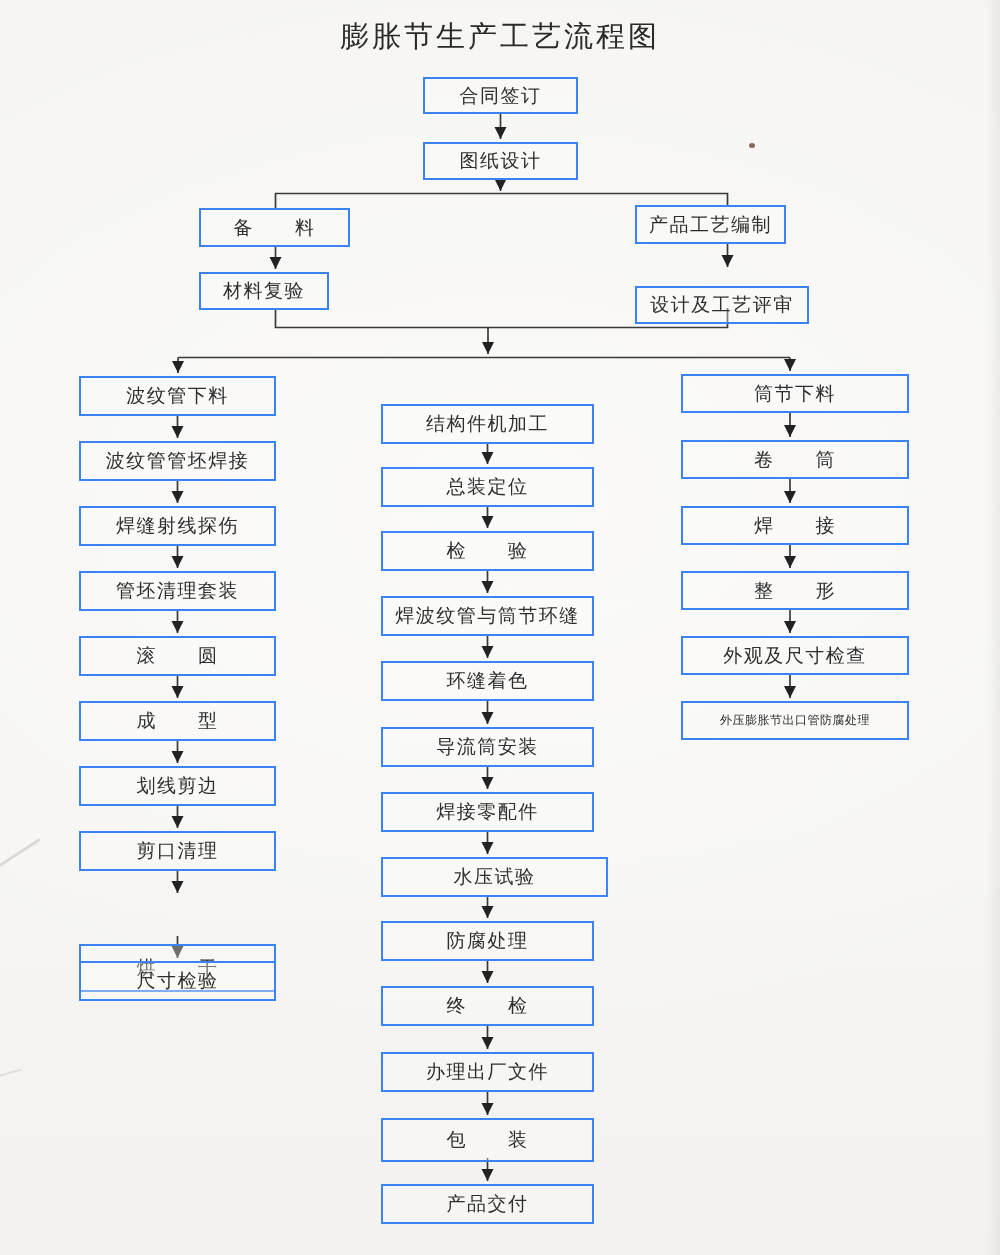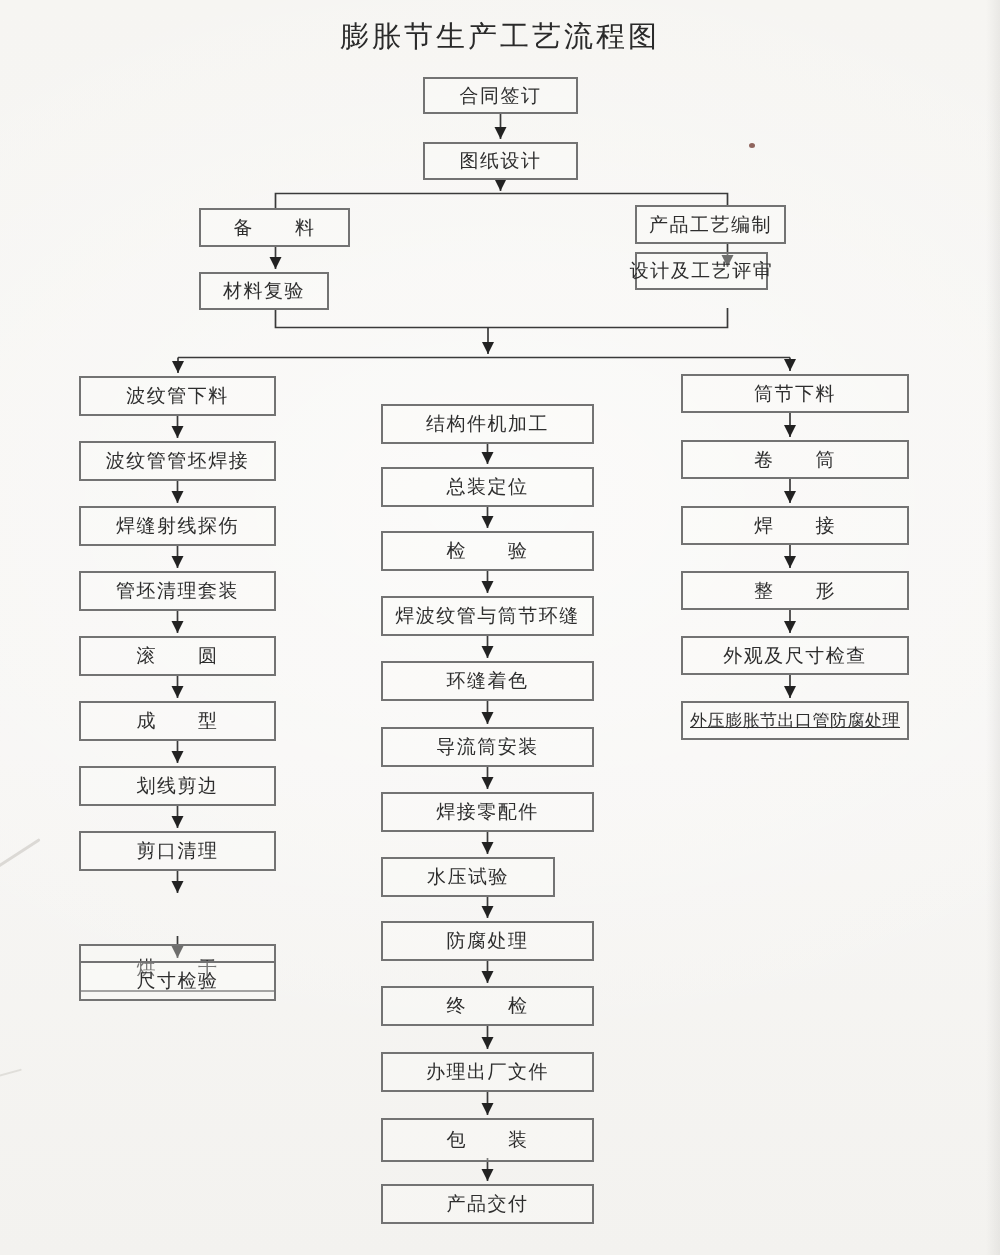--- a/index.html
+++ b/index.html
@@ -13,27 +13,27 @@
     background:
       radial-gradient(1200px 800px at 50% 40%, rgba(255,255,255,.55), rgba(255,255,255,0) 70%),
       linear-gradient(180deg,#f6f5f2 0%,#f7f6f4 60%,#f3f2ef 100%);
   }
   .title{
     position:absolute;left:0;right:0;top:9px;text-align:center;
     font-size:29px;letter-spacing:3px;color:#2a2a2a;font-weight:400;margin-top:8px;
   }
   .box{
     position:absolute;box-sizing:border-box;
-    border:2px solid #737373;
+    border:2px solid #3b82f6;
     display:flex;align-items:center;justify-content:center;
     font-size:19px;color:#2e2e2e;letter-spacing:1.5px;
     white-space:nowrap;
     background:rgba(252,251,249,.35);
   }
-  .box.small{font-size:17px;letter-spacing:0.5px;text-decoration:underline;}
+  .box.small{font-size:12px;letter-spacing:0.5px;}
   svg.wires{position:absolute;left:0;top:0;z-index:0;}
   .box,.title{z-index:1;}
   .ink-dot{
     position:absolute;left:749px;top:143px;width:6px;height:5px;border-radius:50%;
     background:#7c4a42;opacity:.85;z-index:1;
   }
   .smudge-a{
     position:absolute;left:-8px;top:852px;width:52px;height:3px;
     background:#c4c1bc;opacity:.55;transform:rotate(-33deg);border-radius:2px;z-index:1;
   }
@@ -106,41 +106,41 @@
 
 <div class="title">膨胀节生产工艺流程图</div>
 
 <div class="box" style="left:423px;top:77px;width:155px;height:37px">合同签订</div>
 <div class="box" style="left:423px;top:142px;width:155px;height:38px">图纸设计</div>
 
 <div class="box" style="left:199px;top:208px;width:151px;height:39px">备　　料</div>
 <div class="box" style="left:199px;top:272px;width:130px;height:38px">材料复验</div>
 
 <div class="box" style="left:635px;top:205px;width:151px;height:39px">产品工艺编制</div>
-<div class="box" style="left:635px;top:252px;width:133px;height:38px">设计及工艺评审</div>
+<div class="box" style="left:635px;top:286px;width:174px;height:38px">设计及工艺评审</div>
 
 <div class="box" style="left:79px;top:376px;width:197px;height:40px">波纹管下料</div>
 <div class="box" style="left:79px;top:441px;width:197px;height:40px">波纹管管坯焊接</div>
 <div class="box" style="left:79px;top:506px;width:197px;height:40px">焊缝射线探伤</div>
 <div class="box" style="left:79px;top:571px;width:197px;height:40px">管坯清理套装</div>
 <div class="box" style="left:79px;top:636px;width:197px;height:40px">滚　　圆</div>
 <div class="box" style="left:79px;top:701px;width:197px;height:40px">成　　型</div>
 <div class="box" style="left:79px;top:766px;width:197px;height:40px">划线剪边</div>
 <div class="box" style="left:79px;top:831px;width:197px;height:40px">剪口清理</div>
 <div class="box" style="left:79px;top:944px;width:197px;height:48px">烘　　干</div>
 <div class="box" style="left:79px;top:961px;width:197px;height:40px">尺寸检验</div>
 
 <div class="box" style="left:381px;top:404px;width:213px;height:40px">结构件机加工</div>
 <div class="box" style="left:381px;top:467px;width:213px;height:40px">总装定位</div>
 <div class="box" style="left:381px;top:531px;width:213px;height:40px">检　　验</div>
 <div class="box" style="left:381px;top:596px;width:213px;height:40px">焊波纹管与筒节环缝</div>
 <div class="box" style="left:381px;top:661px;width:213px;height:40px">环缝着色</div>
 <div class="box" style="left:381px;top:727px;width:213px;height:40px">导流筒安装</div>
 <div class="box" style="left:381px;top:792px;width:213px;height:40px">焊接零配件</div>
-<div class="box" style="left:381px;top:857px;width:174px;height:40px">水压试验</div>
+<div class="box" style="left:381px;top:857px;width:227px;height:40px">水压试验</div>
 <div class="box" style="left:381px;top:921px;width:213px;height:40px">防腐处理</div>
 <div class="box" style="left:381px;top:986px;width:213px;height:40px">终　　检</div>
 <div class="box" style="left:381px;top:1052px;width:213px;height:40px">办理出厂文件</div>
 <div class="box" style="left:381px;top:1118px;width:213px;height:44px">包　　装</div>
 <div class="box" style="left:381px;top:1184px;width:213px;height:40px">产品交付</div>
 
 <div class="box" style="left:681px;top:374px;width:228px;height:39px">筒节下料</div>
 <div class="box" style="left:681px;top:440px;width:228px;height:39px">卷　　筒</div>
 <div class="box" style="left:681px;top:506px;width:228px;height:39px">焊　　接</div>
 <div class="box" style="left:681px;top:571px;width:228px;height:39px">整　　形</div>

